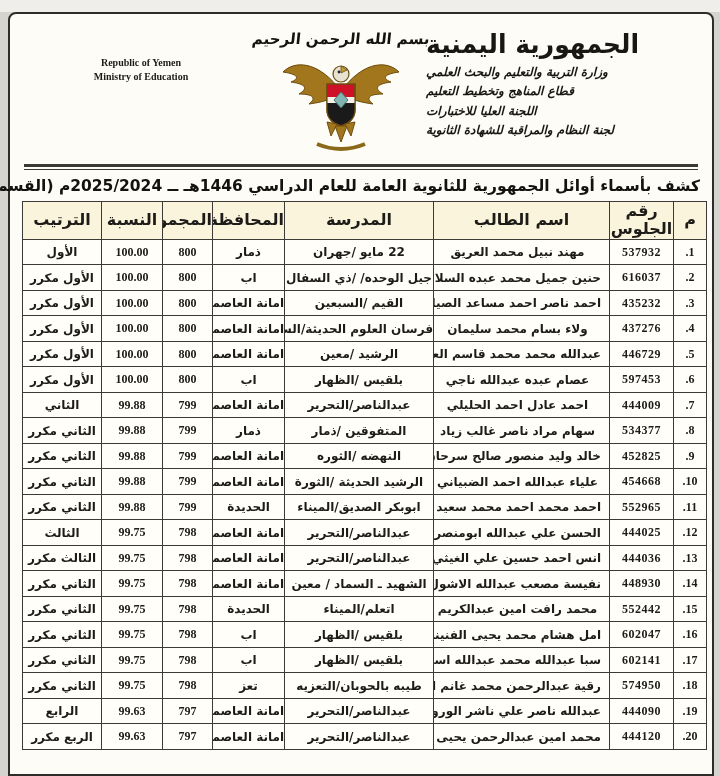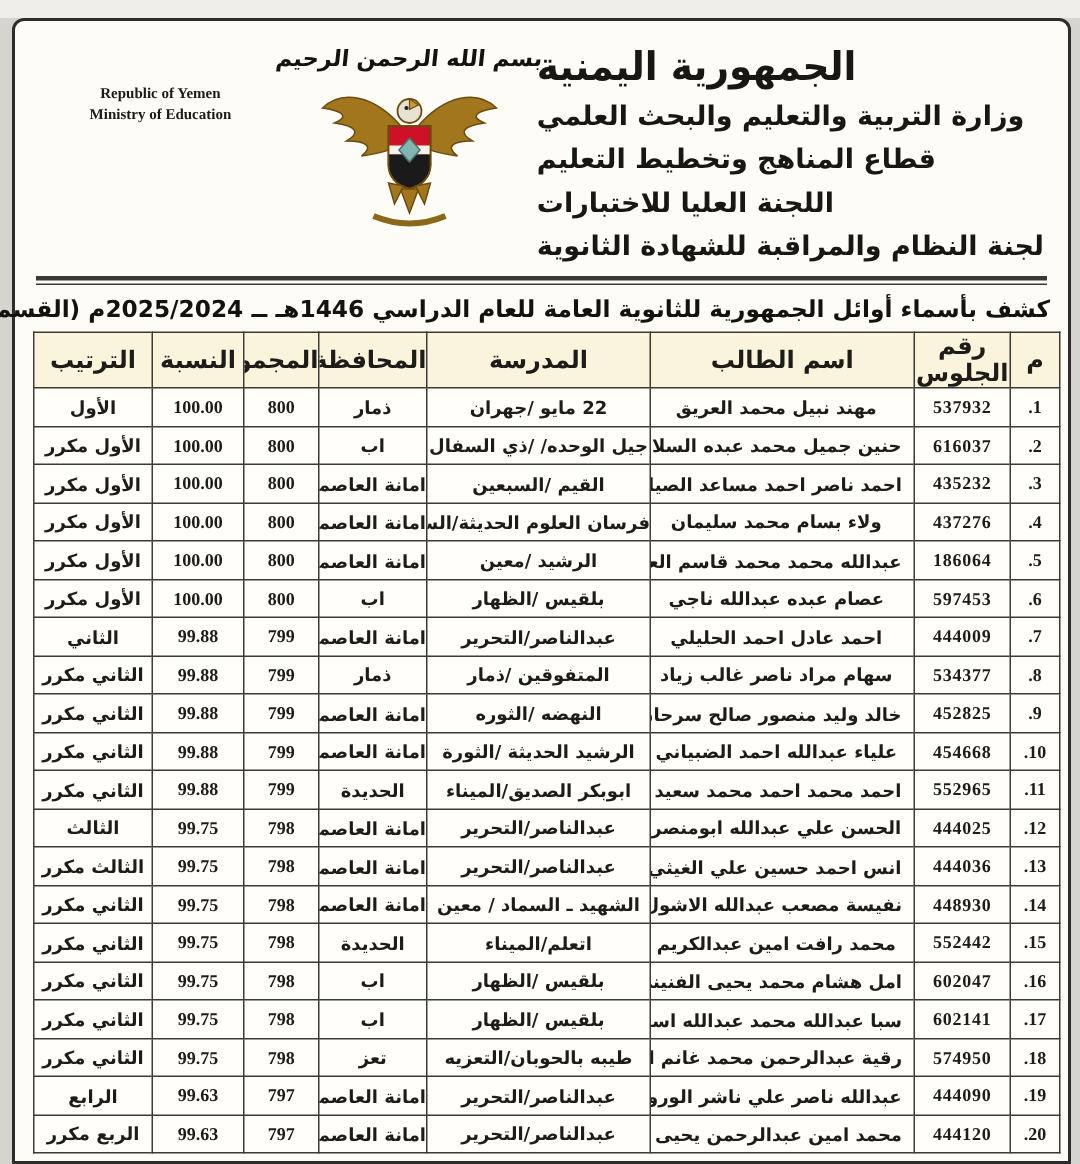--- a/index.html
+++ b/index.html
@@ -38,21 +38,21 @@
     transform:skewX(-6deg); margin-bottom:2px; white-space:nowrap;
   }
   .hdr-right{
     flex:1; text-align:left; direction:rtl; color:#181713;
   }
   .calligraphy{
     font-size:25px; font-weight:bold; letter-spacing:-1px;
     margin-bottom:4px; transform:scaleY(1.05);
   }
   .hdr-right .gov-line{
-    font-size:18px; font-weight:bold; line-height:1.62; white-space:nowrap;
+    font-size:12px; font-weight:bold; line-height:1.62; white-space:nowrap;font-style:italic;
   }
   
   .double-rule{
     border-top:3px solid #3a3936; border-bottom:1px solid #3a3936;
     height:6px; margin:2px 2px 0 2px;
   }
   .doc-title{
     direction:rtl; text-align:center; font-weight:bold;
     font-size:15.5px; color:#131210; padding:7px 0 6px 0; white-space:nowrap;
   }
@@ -201,21 +201,21 @@
     <td class="c-seat">437276</td>
     <td class="c-name">ولاء بسام محمد سليمان</td>
     <td class="c-school">فرسان العلوم الحديثة/السبعين2</td>
     <td class="c-gov">امانة العاصمة</td>
     <td class="c-total">800</td>
     <td class="c-percent">100.00</td>
     <td class="c-rank">الأول مكرر</td>
   </tr>
         <tr>
     <td class="c-no">5.</td>
-    <td class="c-seat">186064</td>
+    <td class="c-seat">446729</td>
     <td class="c-name">عبدالله محمد محمد قاسم العزكي</td>
     <td class="c-school">الرشيد /معين</td>
     <td class="c-gov">امانة العاصمة</td>
     <td class="c-total">800</td>
     <td class="c-percent">100.00</td>
     <td class="c-rank">الأول مكرر</td>
   </tr>
         <tr>
     <td class="c-no">6.</td>
     <td class="c-seat">597453</td>

